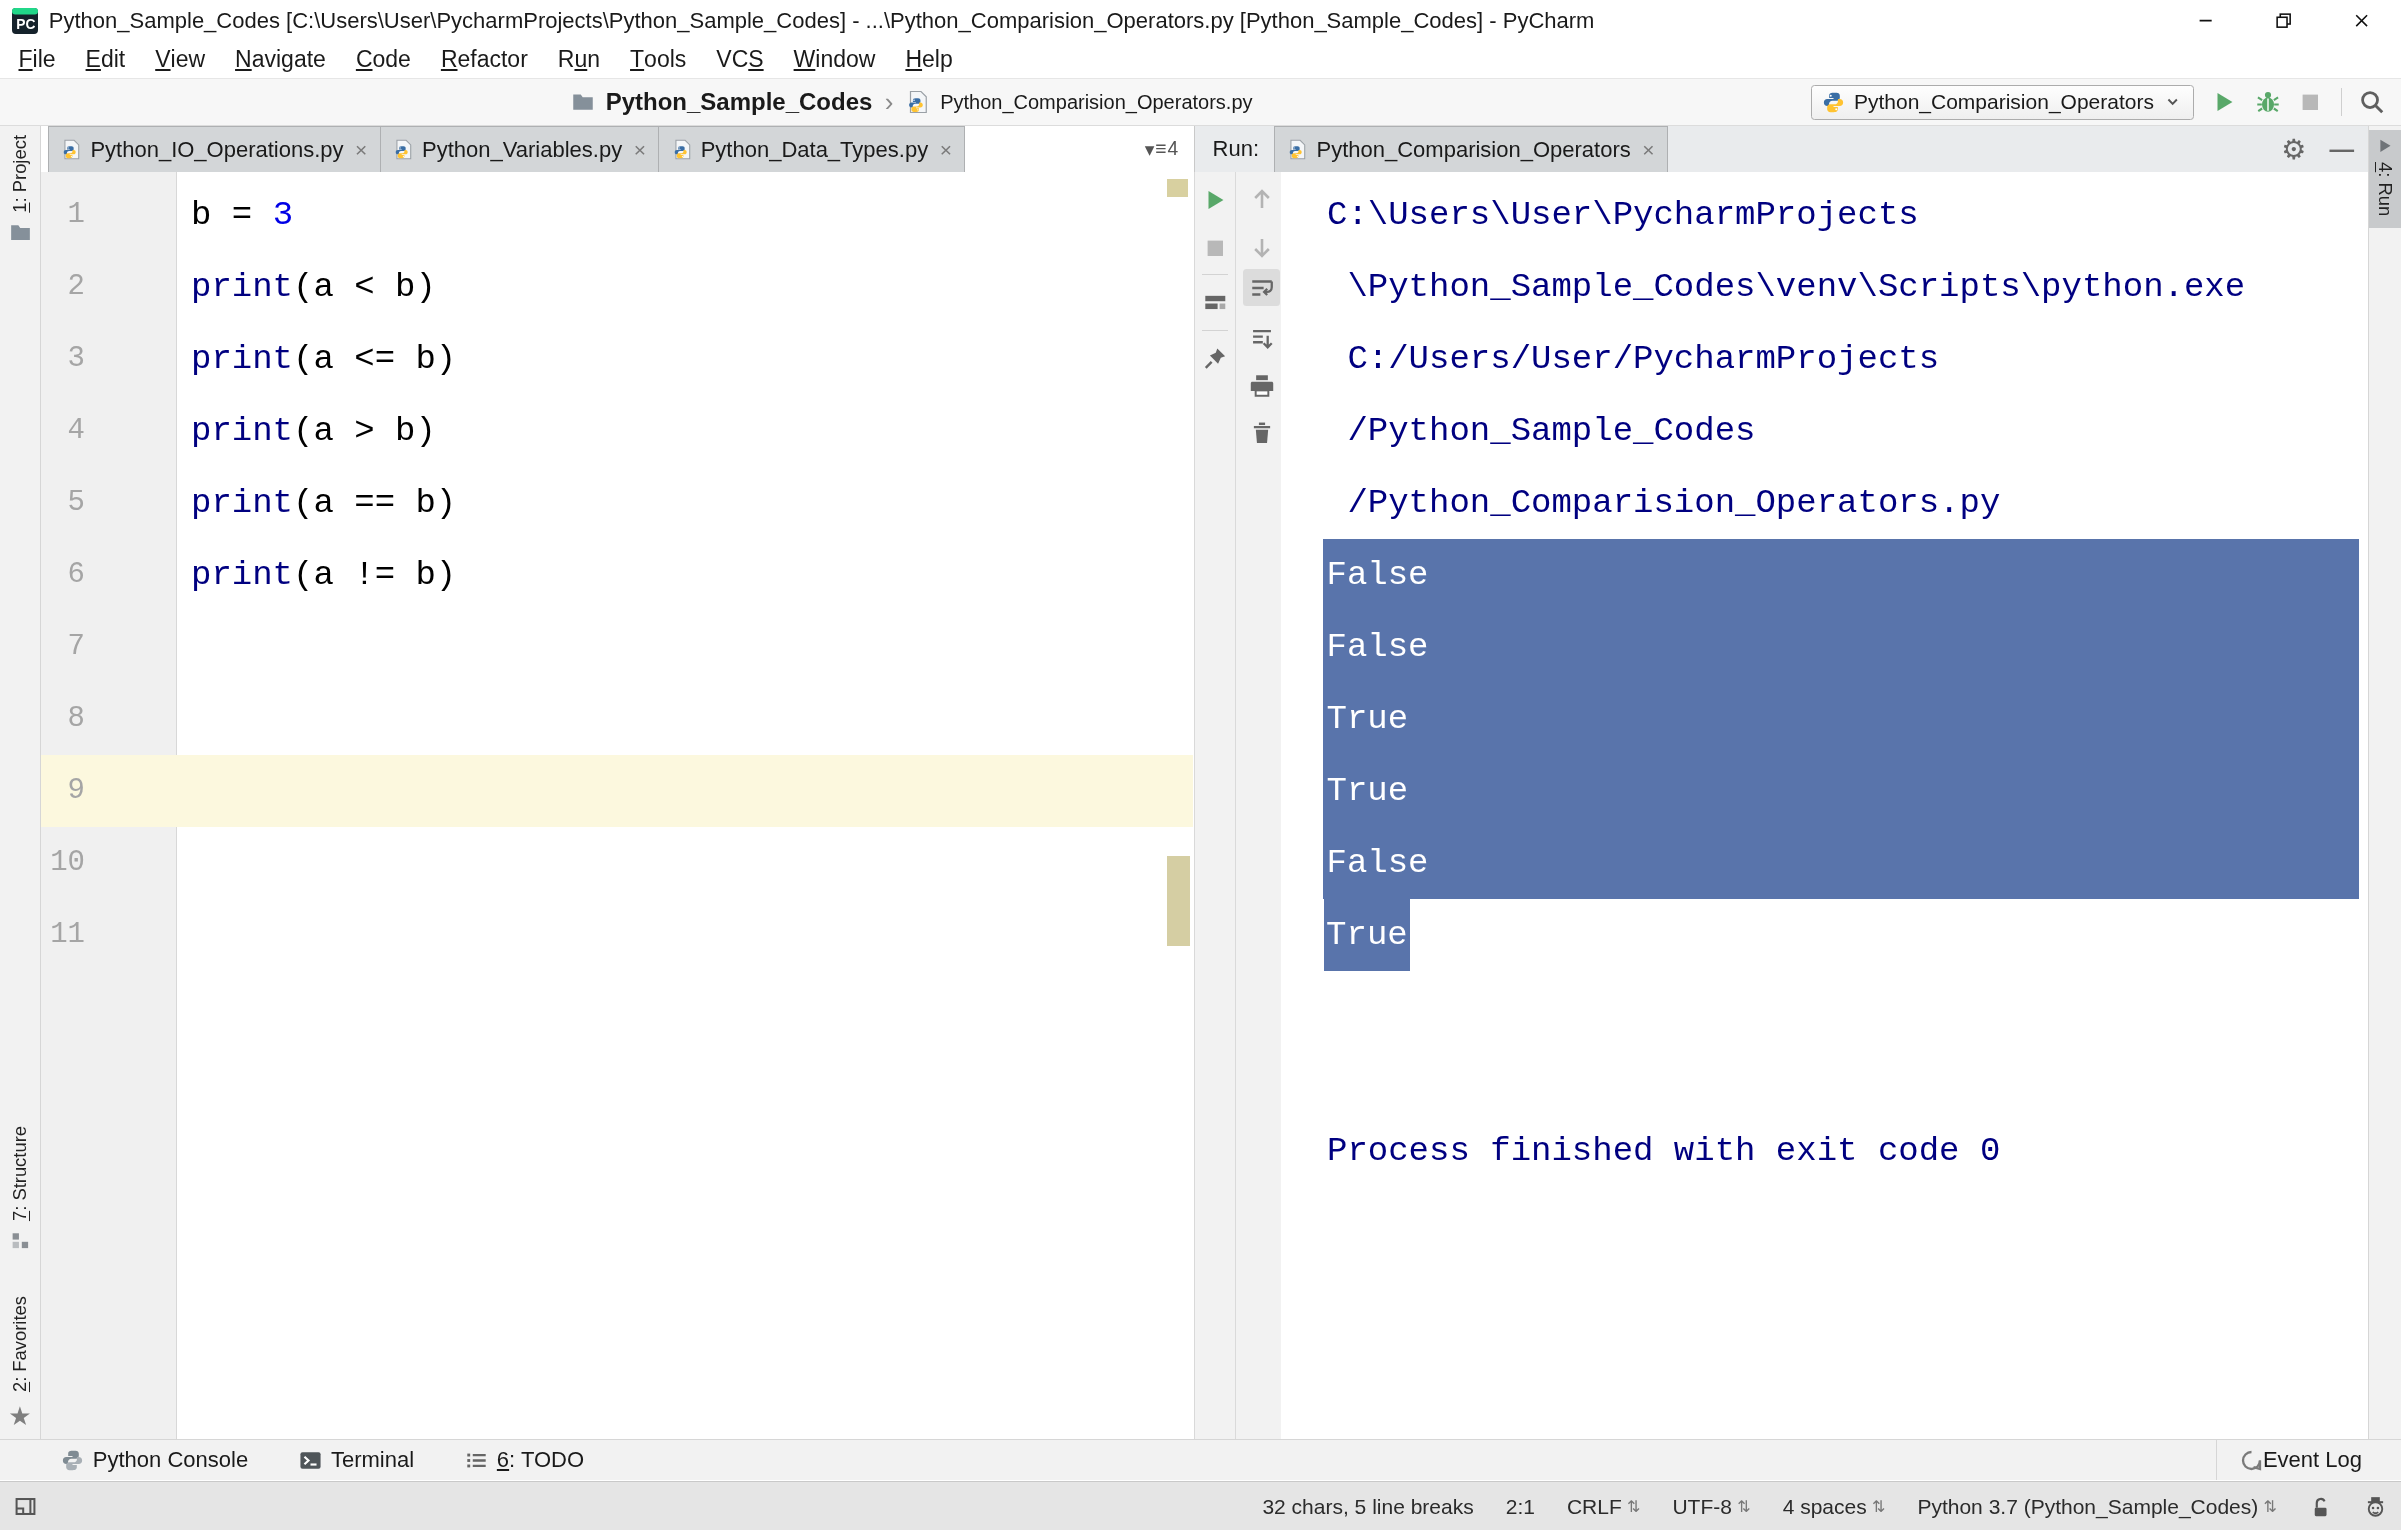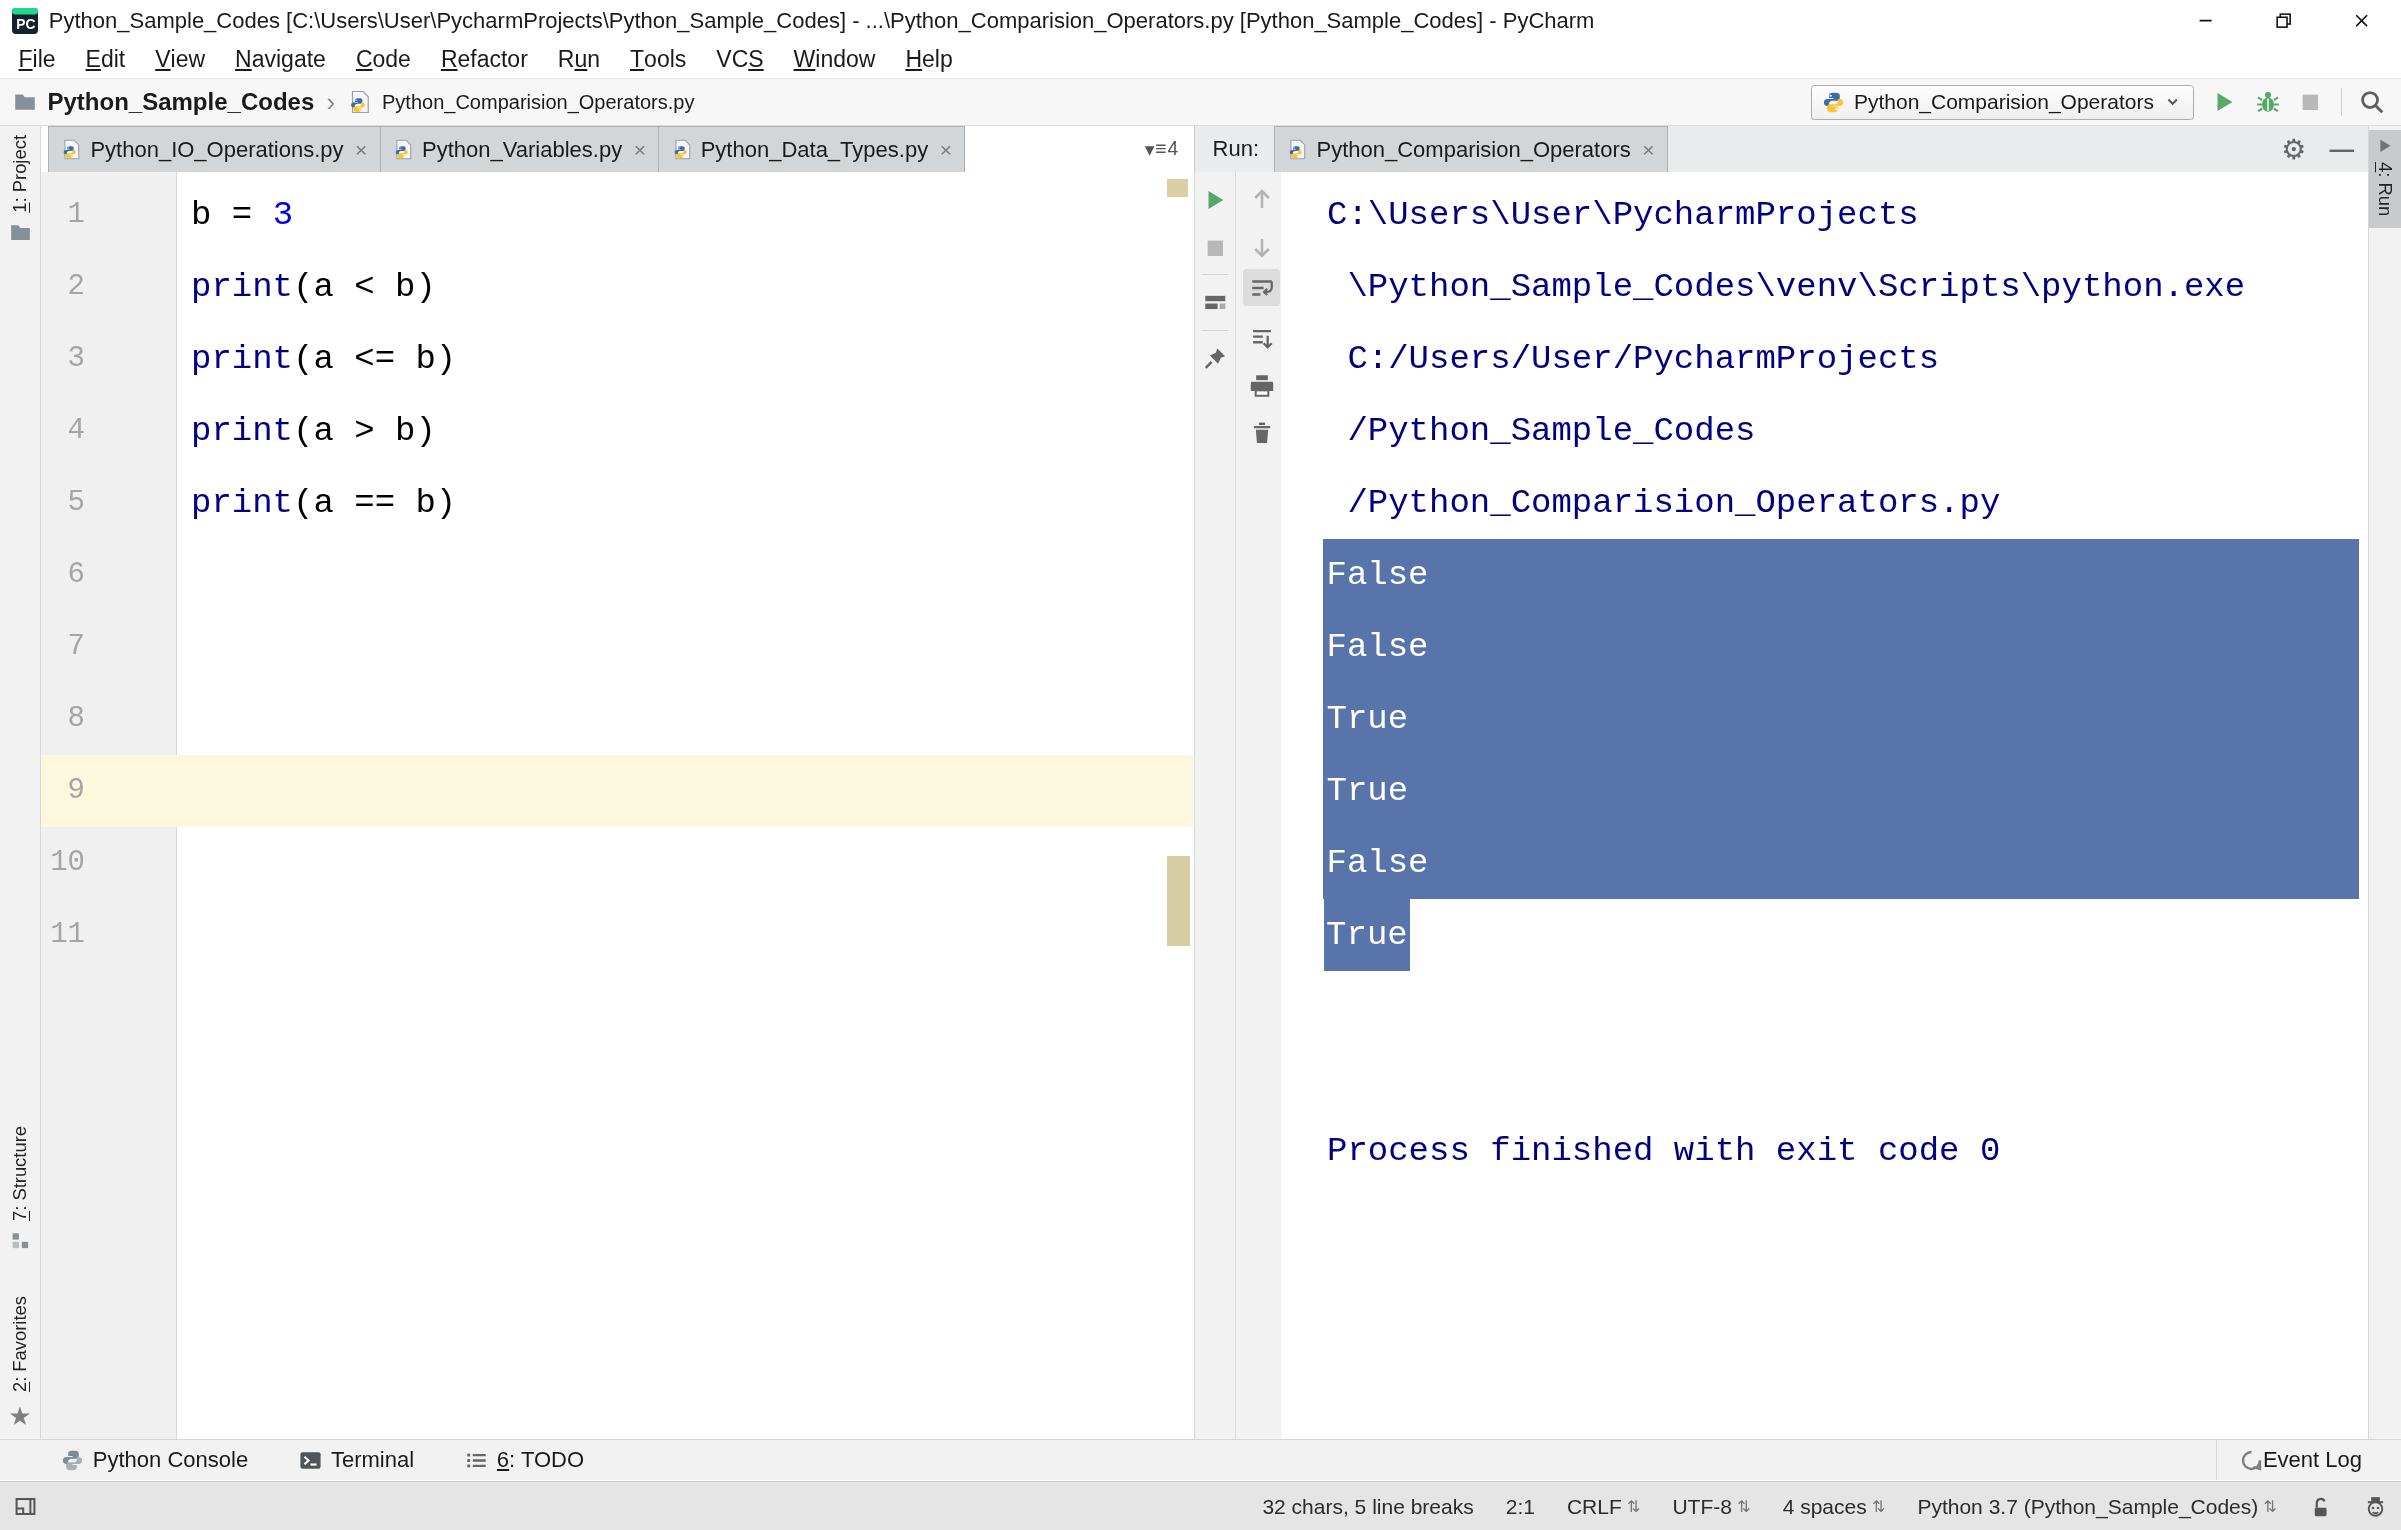--- a/index.html
+++ b/index.html
@@ -18,21 +18,21 @@
 
   
   .menubar{position:absolute;left:0;top:41px;width:2401px;height:38px;background:#fff;
     display:flex;align-items:center;padding-left:3.5px;border-bottom:0.9px solid #E6E6E6;box-sizing:border-box;}
   .mitem{font-size:23px;padding:0 15px;height:100%;display:flex;align-items:center;}
   .mitem u{text-decoration:underline;}
 
   
   .toolbar{position:absolute;left:0;top:79px;width:2401px;height:47px;background:#F7F7F7;
     display:flex;align-items:center;border-bottom:0.9px solid #DCDCDC;box-sizing:border-box;}
-  .crumbs{display:flex;align-items:center;gap:10.5px;padding-left:13px;flex:1;}
+  .crumbs{display:flex;align-items:center;gap:10.5px;padding-left:13px;flex:1;justify-content:center;}
   .crumb-project{font-size:24px;font-weight:bold;}
   .crumb-sep{font-size:26px;color:#8a8a8a;padding:0 1.8px;}
   .crumb-file{font-size:20px;}
   .tb-right{display:flex;align-items:center;gap:17.6px;padding-right:16px;}
   .runcombo{display:flex;align-items:center;gap:8.8px;height:33px;padding:0 10.5px;
     border:0.9px solid #ACACAC;border-radius:3.5px;background:linear-gradient(#FEFEFE,#EFEFEF);}
   .runcombo .lbl{font-size:21px;}
   .tb-divider{width:0.9px;height:28px;background:#CFCFCF;}
 
   
@@ -473,20 +473,21 @@
       <div class="gnum">9</div>
       <div class="gnum">10</div>
       <div class="gnum">11</div>
     </div>
     <div class="code">
       <div class="eline"><span>b = </span><span class="num">3</span></div>
       <div class="eline"><span class="kw">print</span><span>(a &lt; b)</span></div>
       <div class="eline"><span class="kw">print</span><span>(a &lt;= b)</span></div>
       <div class="eline"><span class="kw">print</span><span>(a &gt; b)</span></div>
       <div class="eline"><span class="kw">print</span><span>(a == b)</span></div>
+      <div class="eline"><span class="kw">print</span><span>(a != b)</span></div>
     </div>
     <div class="marker-top"></div>
     <div class="scroll-thumb"></div>
   </div>
 
   <div class="runbar">
     <div class="coldiv"></div>
     <div class="tbi" style="left:4.4px;top:12.3px;">
         <svg width="26" height="26" viewBox="0 0 16 16">
           <use href="#i-play"></use>

